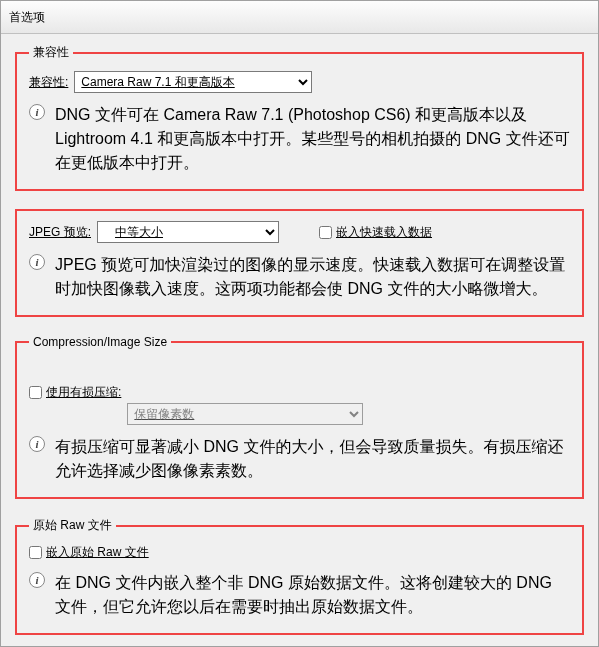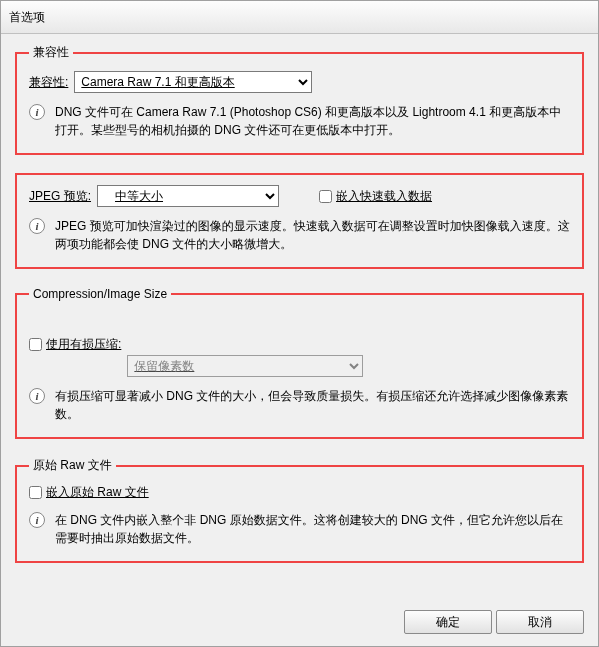--- a/index.html
+++ b/index.html
@@ -89,21 +89,21 @@
     font-style: italic;
     font-weight: bold;
     font-size: 11px;
     color: #444;
     background: #fff;
     margin-top: 1px;
   }
   .info-text {
     flex: 1;
     line-height: 1.5;
-    font-size: 12px;
+    font-size: 16px;
   }
   .checkbox-label {
     display: inline-flex;
     align-items: center;
     cursor: pointer;
   }
   .spacer { flex: 1; }
   .button-bar {
     display: flex;
     justify-content: flex-end;

